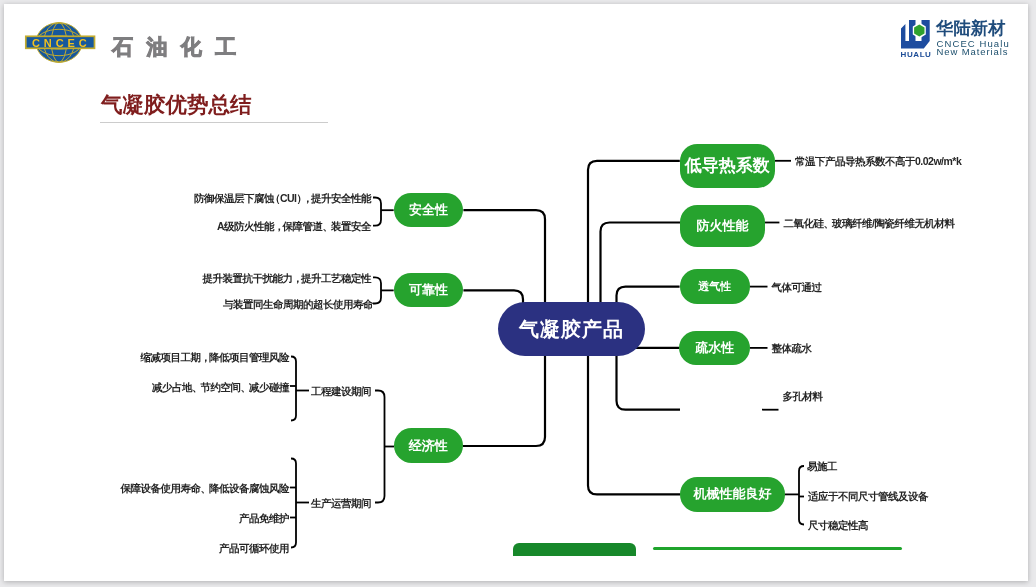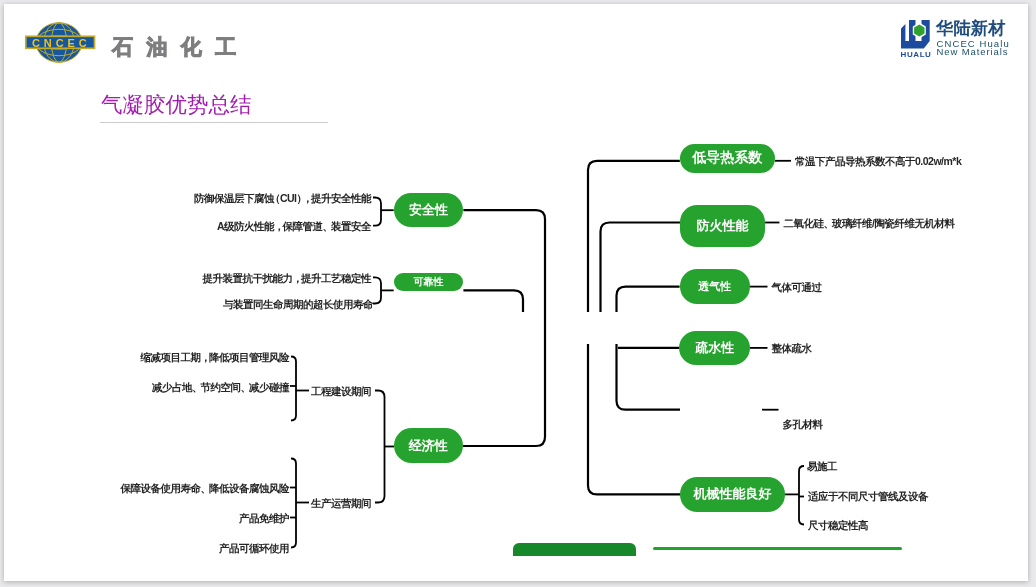--- a/index.html
+++ b/index.html
@@ -10,22 +10,22 @@
          box-shadow:0 1px 5px rgba(0,0,0,0.25);}
   svg.overlay{position:absolute;left:0;top:0;}
   .pill{position:absolute;background:#26a32e;color:#fff;font-weight:bold;
         display:flex;align-items:center;justify-content:center;white-space:nowrap;}
   .lab{position:absolute;font-size:10.5px;font-weight:bold;color:#262626;
        white-space:nowrap;line-height:14px;letter-spacing:-0.5px;}
   i.a{font-style:normal;margin-left:-4px;display:inline-block;}
   i.b{font-style:normal;margin-right:-4px;display:inline-block;}
   i.c{font-style:normal;margin-right:-1.5px;display:inline-block;}
   .lab.r{text-align:right;}
-  .title{position:absolute;left:101px;top:90px;font-size:21.5px;font-weight:normal;
-         color:#a21caf;letter-spacing:0px;}
+  .title{position:absolute;left:101px;top:90px;font-size:21.5px;font-weight:bold;
+         color:#7f1d1d;letter-spacing:0px;}
   .rule{position:absolute;left:100px;top:122px;width:228px;height:1px;background:#ccc;}
 </style>
 </head>
 <body>
 <div class="page">
   <div class="slide"></div>
 
   <div class="title">气凝胶优势总结</div>
   <div class="rule"></div>
 
@@ -76,46 +76,48 @@
       <path d="M296 390.5 L309 390.5"></path>
 
       <path d="M291 458.5 Q296 458.5 296 463.5 L296 542.5 Q296 547.5 291 547.5"></path>
       <path d="M290 487.5 L296 487.5"></path>
       <path d="M290 517.5 L296 517.5"></path>
       <path d="M296 502.5 L309 502.5"></path>
     </g>
   </svg>
 
   <div class="pill" style="left:393.7px;top:193px;width:69.7px;height:34.4px;border-radius:17.2px;font-size:13px;">安全性</div>
-  <div class="pill" style="left:393.7px;top:273.2px;width:69.7px;height:18px;border-radius:17.2px;font-size:10px;">可靠性</div>
+  <div class="pill" style="left:393.7px;top:273.2px;width:69.7px;height:34px;border-radius:17.2px;font-size:13px;">可靠性</div>
   <div class="pill" style="left:393.6px;top:428.4px;width:69.2px;height:35px;border-radius:17.5px;font-size:13px;">经济性</div>
-  <div class="pill" style="left:679.8px;top:143.6px;width:95px;height:29px;border-radius:17.2px;font-size:14px;">低导热系数</div>
+  <div class="pill" style="left:679.8px;top:143.6px;width:95px;height:44px;border-radius:17.2px;font-size:17px;">低导热系数</div>
   <div class="pill" style="left:680px;top:205.3px;width:85px;height:42px;border-radius:17.2px;font-size:13px;">防火性能</div>
   <div class="pill" style="left:679.6px;top:269.4px;width:70.3px;height:34.4px;border-radius:17.2px;font-size:11px;">透气性</div>
   <div class="pill" style="left:679.4px;top:331px;width:70.6px;height:34px;border-radius:17px;font-size:13px;">疏水性</div>
   <div class="pill" style="left:680px;top:477.2px;width:105px;height:34.4px;border-radius:17.2px;font-size:13px;">机械性能良好</div>
 
+  <div class="pill" style="left:498px;top:302px;width:147px;height:54px;border-radius:27px;
+       background:#2b3181;font-size:20px;letter-spacing:1px;">气凝胶产品</div>
 
   <div class="lab r" style="right:665px;top:191px;">防御保温层下腐蚀<i class="a">（</i>CUI<i class="b">）</i><i class="c">，</i>提升安全性能</div>
   <div class="lab r" style="right:665px;top:219px;">A级防火性能<i class="c">，</i>保障管道<i class="c">、</i>装置安全</div>
   <div class="lab r" style="right:665px;top:271px;">提升装置抗干扰能力<i class="c">，</i>提升工艺稳定性</div>
   <div class="lab r" style="right:663px;top:297px;">与装置同生命周期的超长使用寿命</div>
   <div class="lab r" style="right:747px;top:350px;">缩减项目工期<i class="c">，</i>降低项目管理风险</div>
   <div class="lab r" style="right:747px;top:379.5px;">减少占地<i class="c">、</i>节约空间<i class="c">、</i>减少碰撞</div>
   <div class="lab" style="left:311px;top:384px;">工程建设期间</div>
   <div class="lab r" style="right:747px;top:481px;">保障设备使用寿命<i class="c">、</i>降低设备腐蚀风险</div>
   <div class="lab r" style="right:747px;top:511px;">产品免维护</div>
   <div class="lab r" style="right:747px;top:541px;">产品可循环使用</div>
   <div class="lab" style="left:311px;top:496px;text-align:right;">生产运营期间</div>
 
   <div class="lab" style="left:795px;top:153.8px;">常温下产品导热系数不高于0.02w/m*k</div>
   <div class="lab" style="left:783.5px;top:215.5px;">二氧化硅<i class="c">、</i>玻璃纤维/陶瓷纤维无机材料</div>
   <div class="lab" style="left:771.5px;top:279.6px;">气体可通过</div>
   <div class="lab" style="left:771.5px;top:340.9px;">整体疏水</div>
-  <div class="lab" style="left:782.5px;top:417px;">多孔材料</div>
+  <div class="lab" style="left:782.5px;top:389px;">多孔材料</div>
   <div class="lab" style="left:807px;top:459px;">易施工</div>
   <div class="lab" style="left:808px;top:489.3px;">适应于不同尺寸管线及设备</div>
   <div class="lab" style="left:808px;top:517.6px;">尺寸稳定性高</div>
 
   <div style="position:absolute;left:513px;top:543px;width:123px;height:12.5px;
        background:#17882a;border-radius:6px 6px 0 0;"></div>
   <div style="position:absolute;left:653px;top:546.5px;width:249px;height:3px;
        background:#1fa42c;border-radius:2px;"></div>
 
   <svg class="overlay" width="260" height="80" viewBox="0 0 260 80" style="left:0;top:0;">

